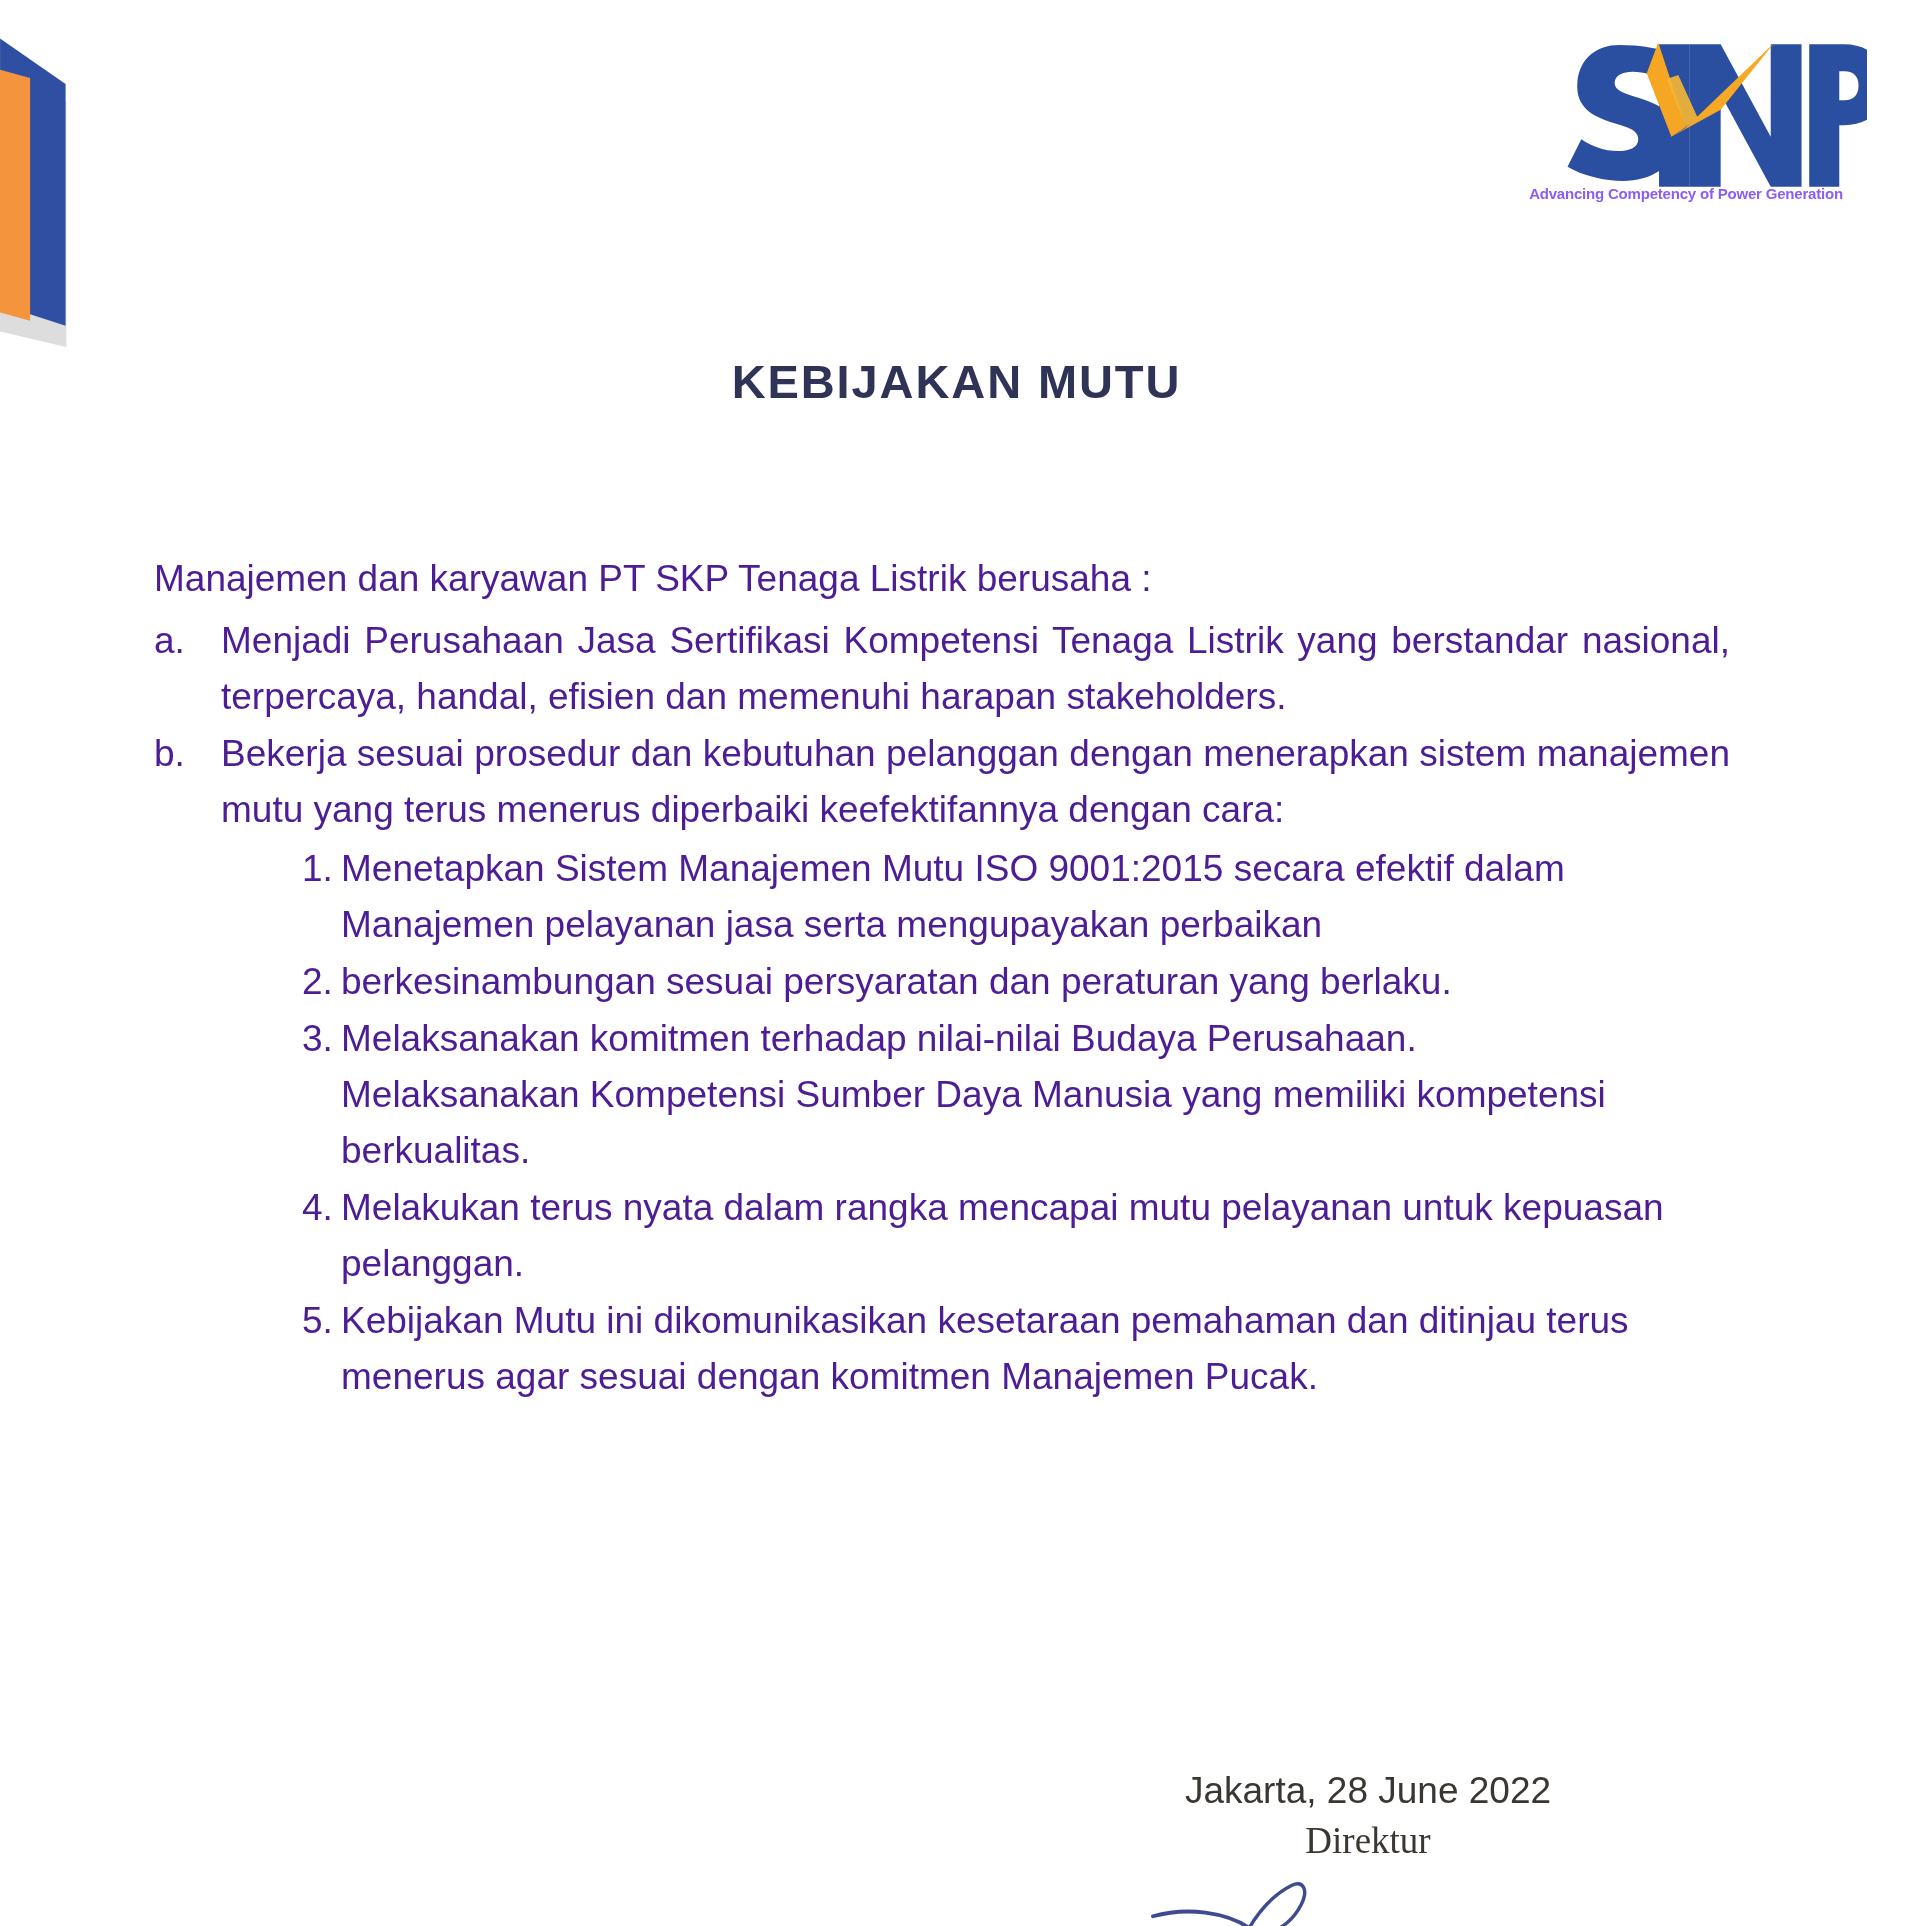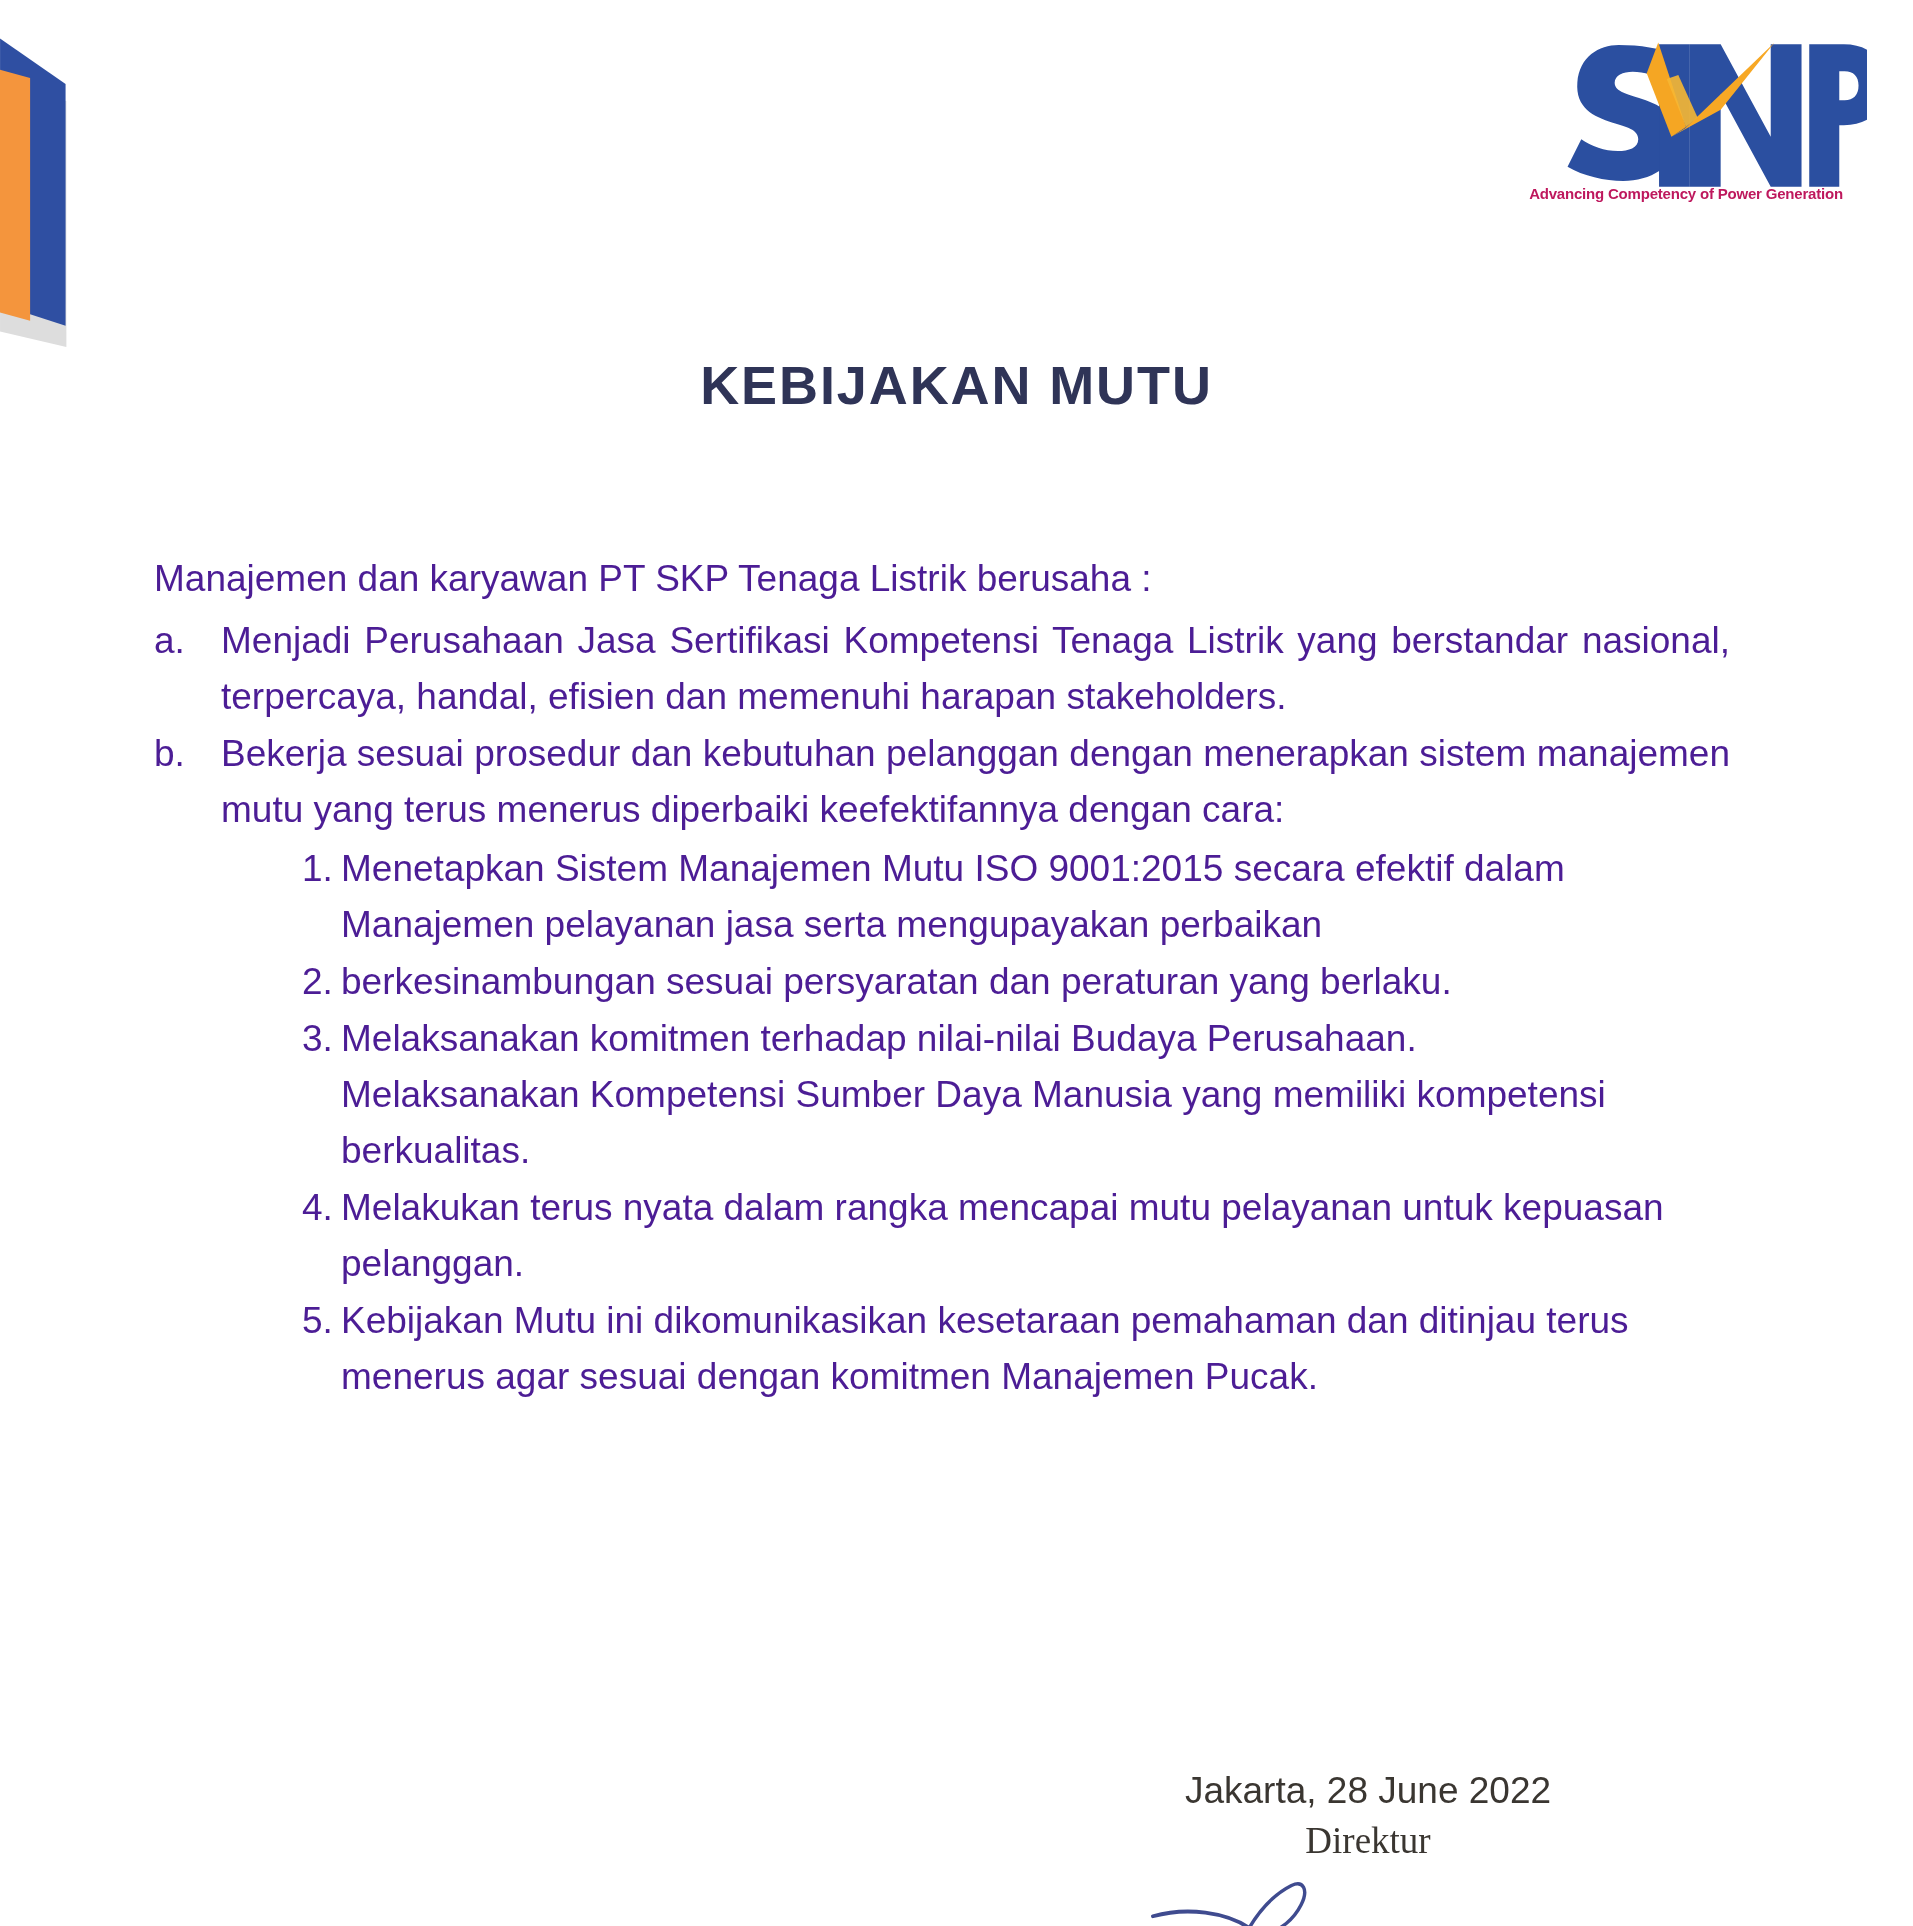--- a/index.html
+++ b/index.html
@@ -37,33 +37,33 @@
   }
   .logo-tagline {
     position: absolute;
     left: 0; right: 0;
     bottom: 3.9px;
     text-align: center;
     font-family: "Liberation Sans", sans-serif;
     font-weight: bold;
     font-size: 15px;
     letter-spacing: -0.2px;
-    color: #be185d;
+    color: #8b5cf6;
     white-space: nowrap;
   }
 
   
   .doc-title {
     position: absolute;
     left: 0; right: 0;
     top: 354px;
     text-align: center;
     font-family: "Liberation Sans", sans-serif;
     font-weight: bold;
-    font-size: 54px;
+    font-size: 47px;
     letter-spacing: 1.9px;
     color: #2F3457;
   }
 
   
   .body-area {
     position: absolute;
     left: 154px;
     top: 551px;
     width: 1576px;

